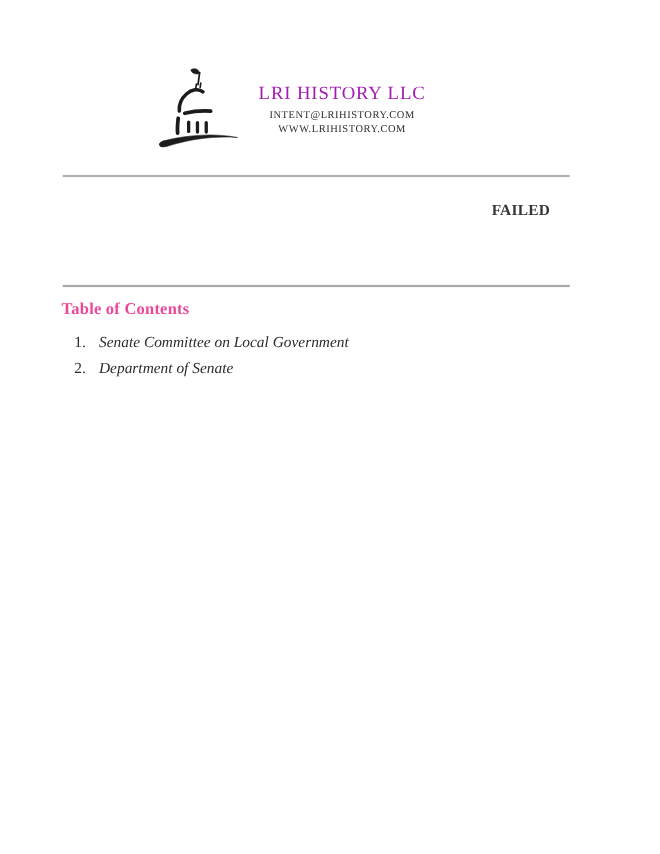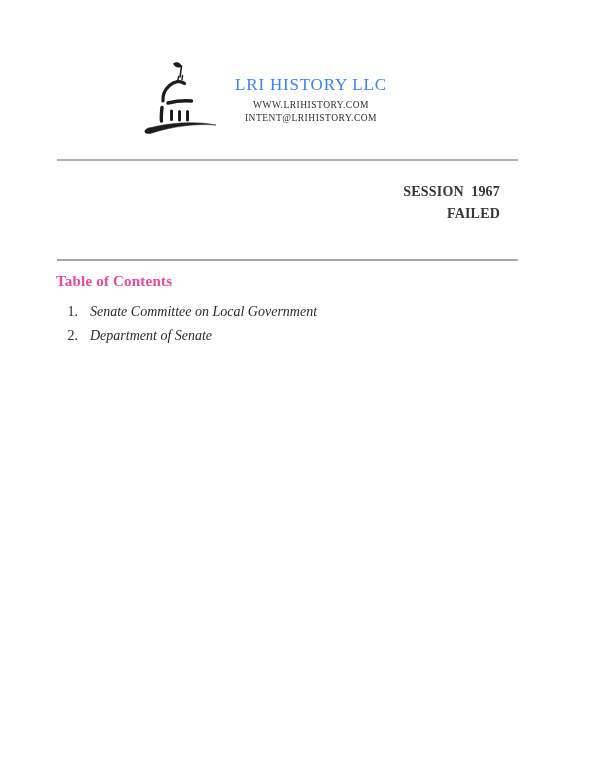--- a/index.html
+++ b/index.html
@@ -26,21 +26,21 @@
     top: 74px;
     width: 210px;
     text-align: center;
   }
   .company-name {
     font-size: 17px;
     line-height: 22px;
     letter-spacing: 0.8px;
     white-space: nowrap;
     margin-bottom: 3px;
-    color: #3b82f6;
+    color: #a21caf;
   }
   .contact-line {
     font-size: 9.5px;
     line-height: 13px;
     letter-spacing: 0.5px;
     white-space: nowrap;
     color: #2e2e2e;
   }
   
   .rule {
@@ -121,29 +121,28 @@
         <path d="M33.5,54 L33.5,62.5" stroke-width="3"></path>
         <path d="M41.5,54.5 L41.5,63" stroke-width="3"></path>
         <path d="M49.5,54.5 L49.5,63" stroke-width="3"></path>
 
         <path d="M11,71 C8,71.8 6.2,73.5 7,75.2 C7.8,77 11.5,76.8 14,76 C36,69 58,66.5 78,68 C58,64 33,65.3 11,71 Z" fill="#1c1c1c" stroke-width="0.5"></path>
       </g>
     </svg>
 
     <div class="header-text">
       <div class="company-name">LRI HISTORY LLC</div>
+      <div class="contact-line">INTENT@LRIHISTORY.COM</div>
       <div class="contact-line">WWW.LRIHISTORY.COM</div>
-      <div class="contact-line">INTENT@LRIHISTORY.COM</div>
     </div>
   </div>
 
   <div class="rule rule-top"></div>
 
   <div class="session-block">
-    <div class="session-line">SESSION  1967</div>
     <div class="session-line">FAILED</div>
   </div>
 
   <div class="rule rule-bottom"></div>
 
   <div class="toc-title">Table of Contents</div>
 
   <div class="toc-list">
     <div class="toc-item">
       <span class="toc-num">1.</span>

